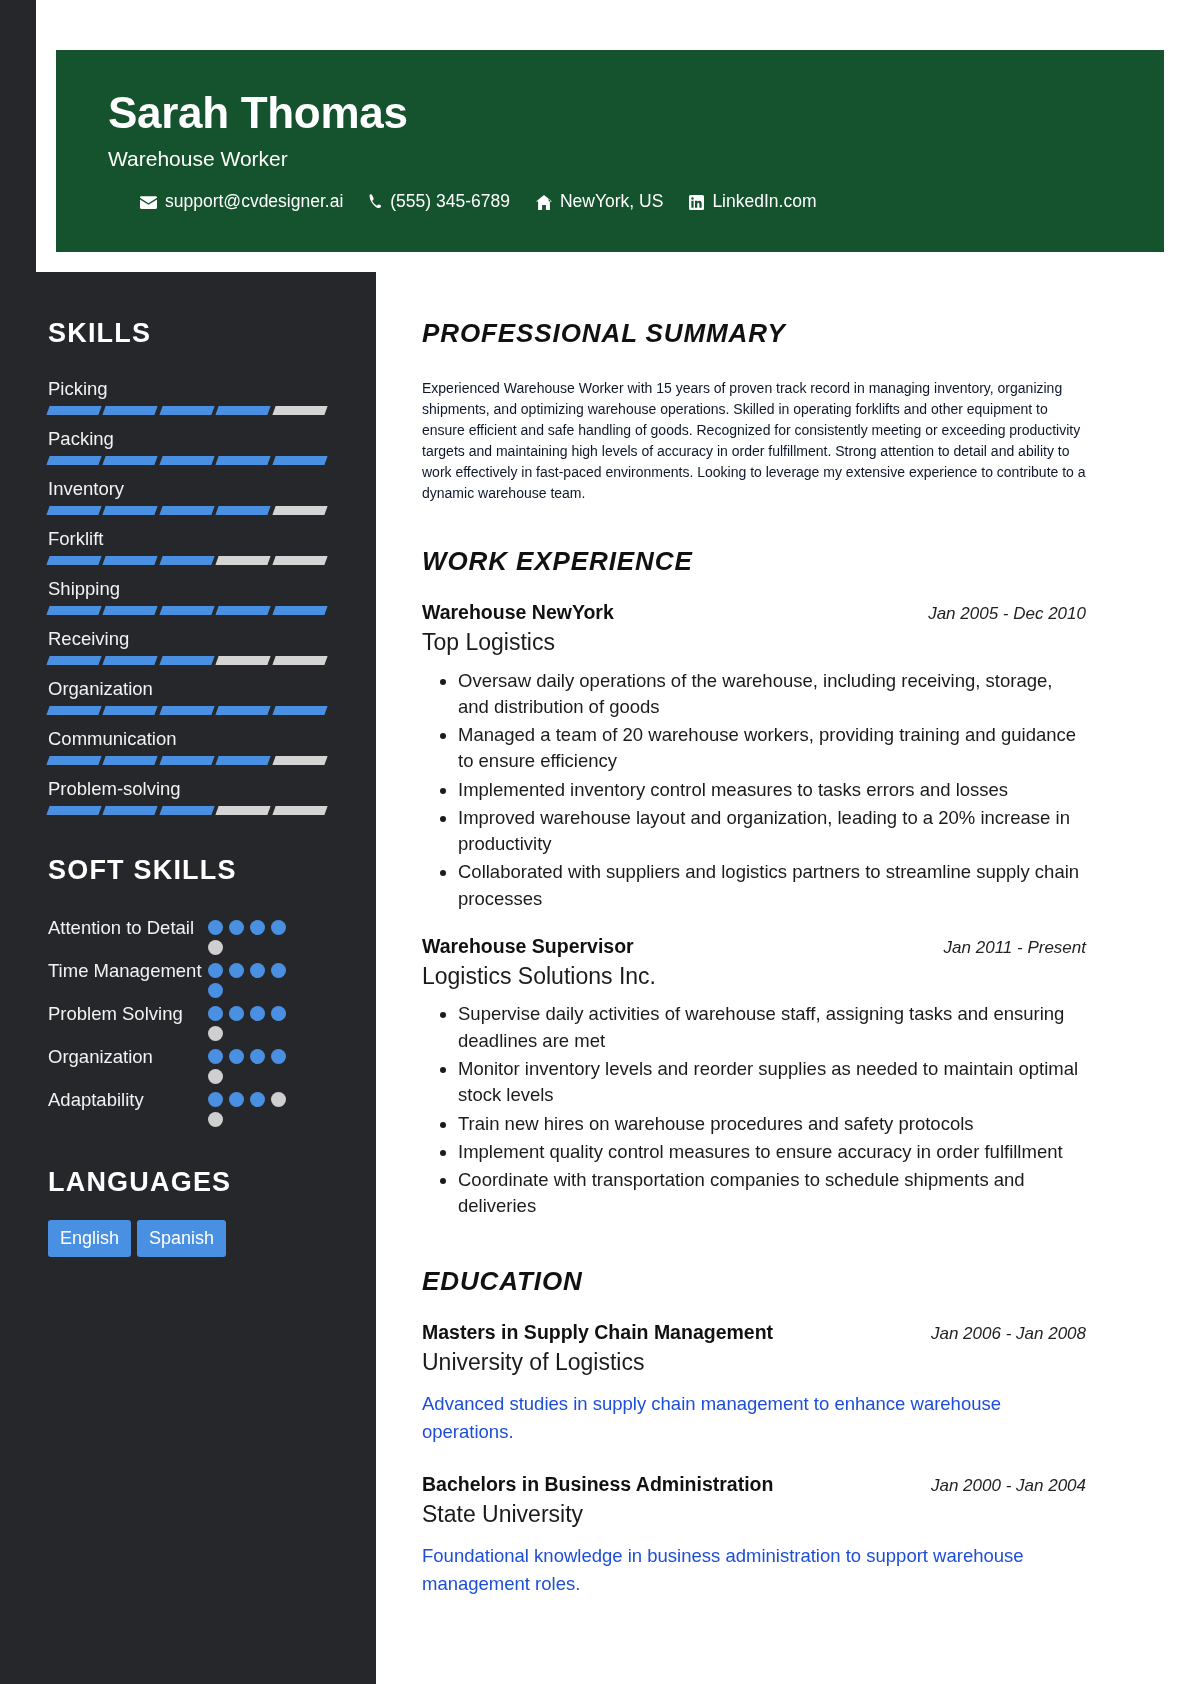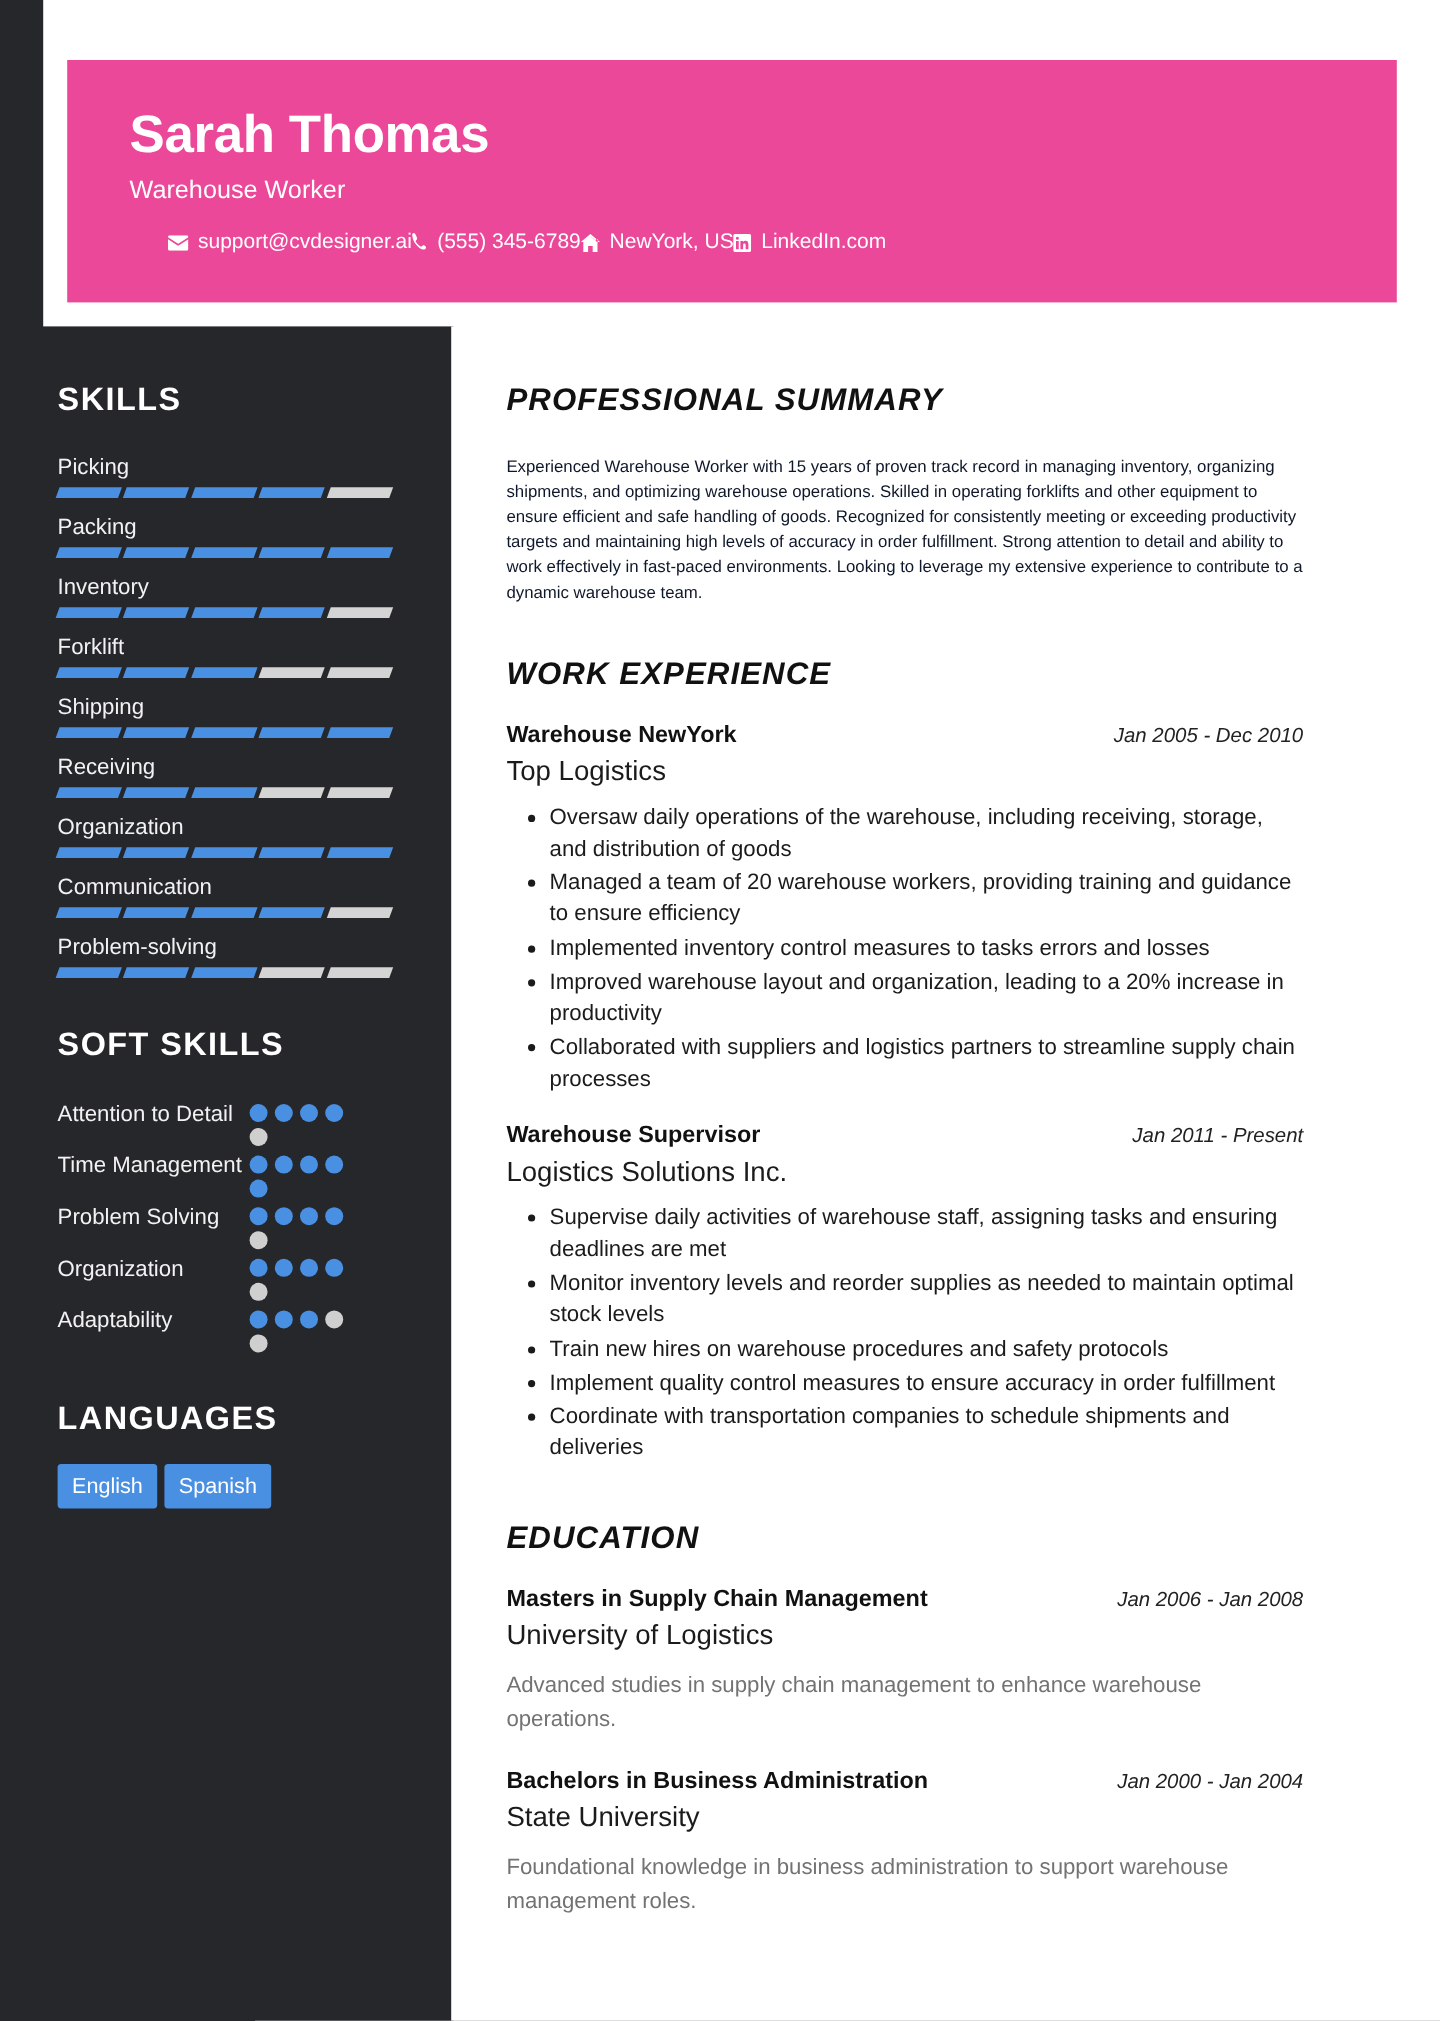--- a/index.html
+++ b/index.html
@@ -29,41 +29,42 @@
     background: #ffffff;
   }
 
   
   .header {
     position: absolute;
     left: 56px;
     top: 50px;
     width: 1108px;
     height: 202px;
-    background: #ec4899;
+    background: #14532d;
     padding: 40px 0 0 52px;
   }
   .hdr-name {
     color: #ffffff;
     font-size: 44px;
     font-weight: 700;
     line-height: 1.05;
     letter-spacing: -0.3px;
   }
   .hdr-role {
     color: #ffffff;
     font-size: 21px;
     font-weight: 400;
     margin-top: 10px;
     line-height: 1.2;
   }
   .hdr-contacts {
     margin-top: 22px;
     display: flex;
     align-items: flex-end;
+    gap: 26px;
     flex-wrap: wrap;
     padding-left: 32px;
   }
   .contact {
     display: inline-flex;
     align-items: center;
     gap: 8px;
     color: #ffffff;
     font-size: 17.5px;
     line-height: 1;
@@ -212,21 +213,21 @@
   }
   .entry-org {
     font-size: 23px;
     color: #1b1b1b;
     line-height: 1.4;
     margin-top: 1px;
   }
   .entry-desc {
     font-size: 18.5px;
     line-height: 1.5;
-    color: #737373;
+    color: #1d4ed8;
     margin-top: 12px;
   }
   ul.bullets {
     margin: 9px 0 0 0;
     padding-left: 36px;
   }
   ul.bullets li {
     font-size: 18.5px;
     line-height: 1.42;
     color: #1b1b1b;

